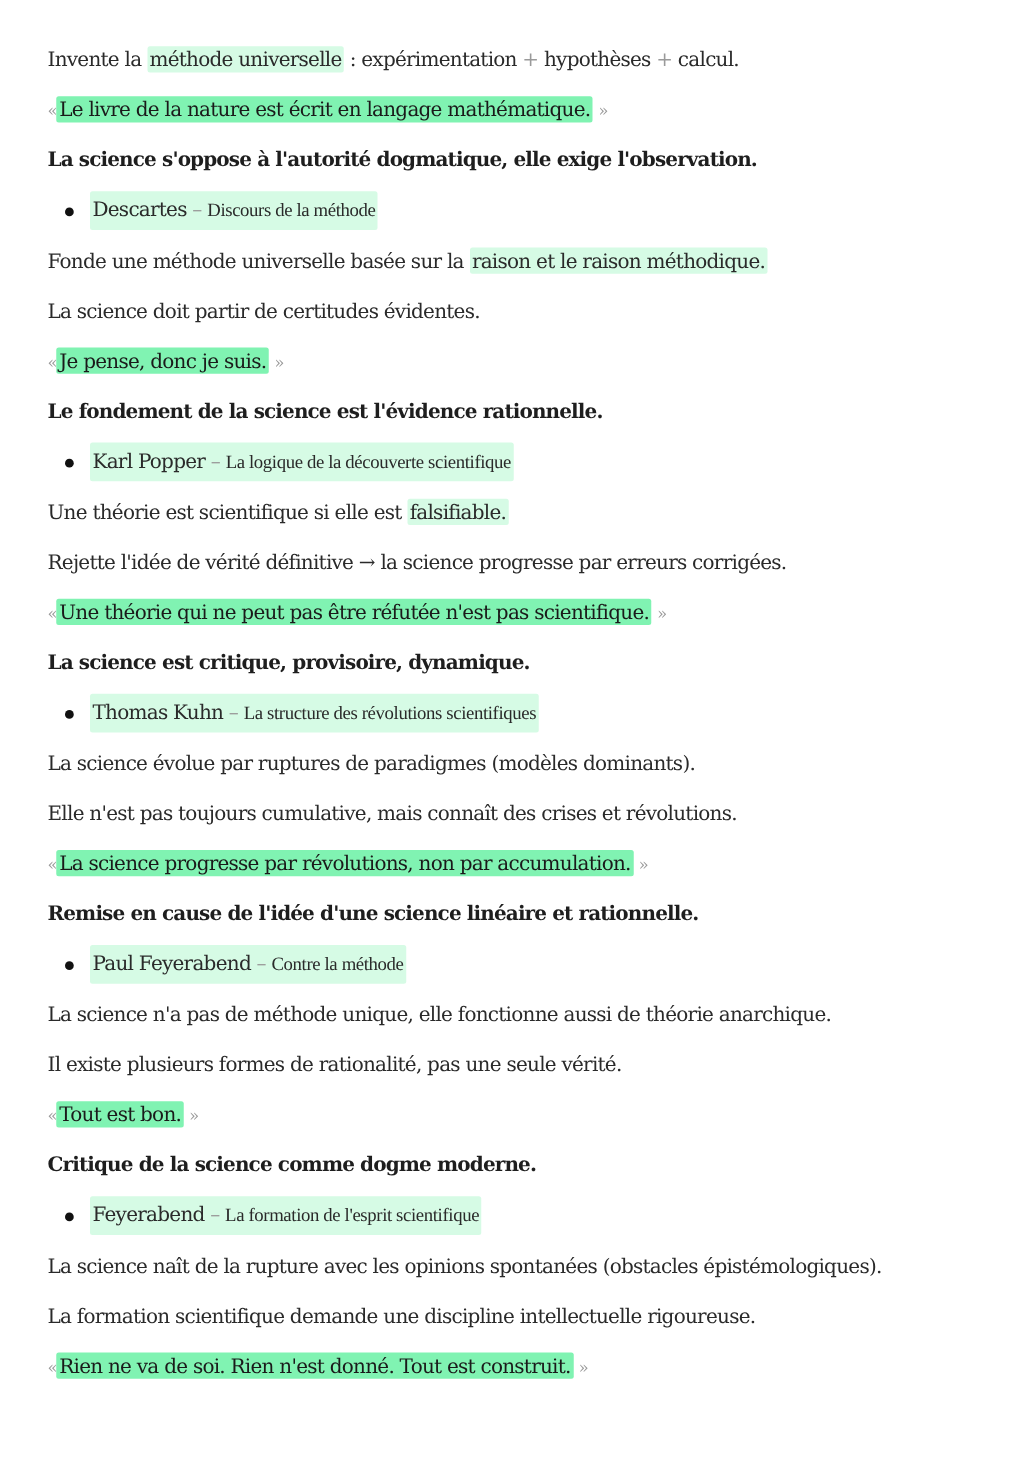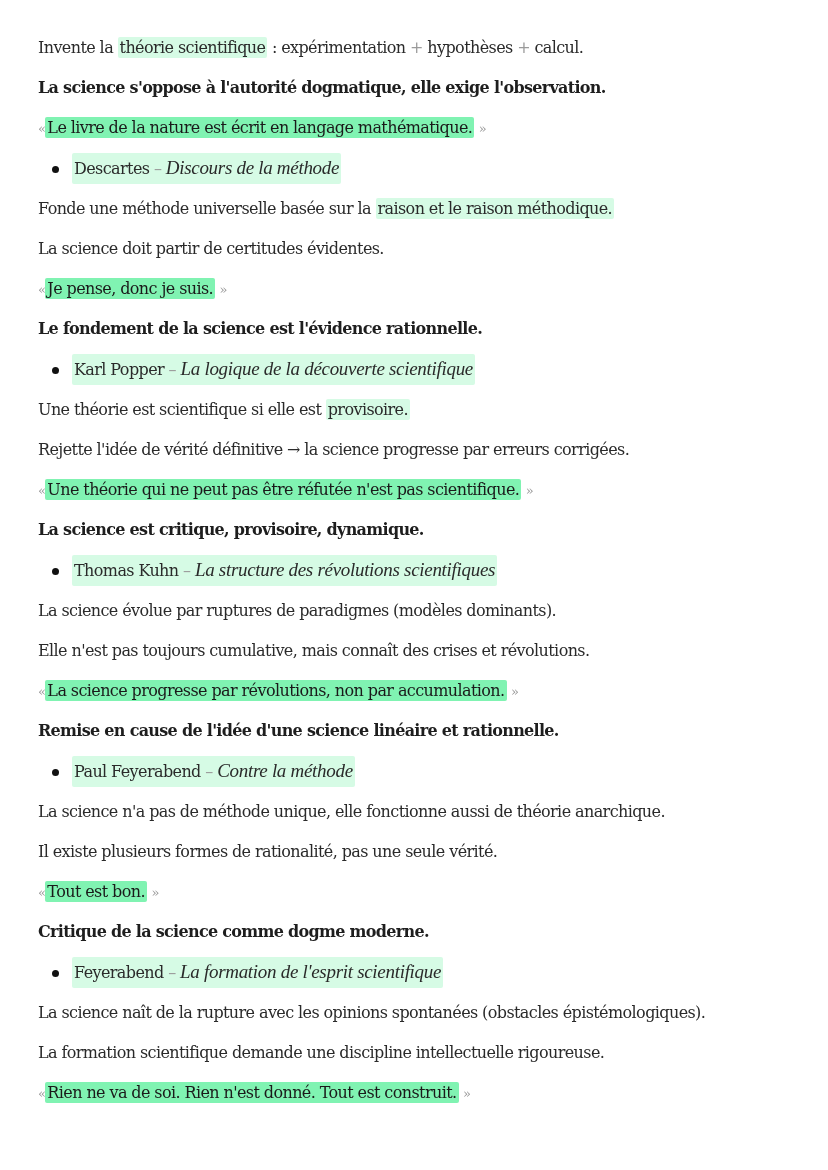--- a/index.html
+++ b/index.html
@@ -18,55 +18,55 @@
   .hl-light { background: #d6fbe5; padding: 1px 2px; border-radius: 2px; }
   .hl-strong { background: #80f3b2; padding: 1px 2px; border-radius: 2px; color: #1a1a1a; }
   .guillemet { color: #9a9a9a; font-size: 13px; }
   .bullet-line { padding-left: 14px; display: flex; align-items: center; height: 40.2px; }
   .bullet-dot {
     width: 7px; height: 7px; background: #111; border-radius: 50%;
     margin-right: 13px; flex-shrink: 0; margin-top: -10px;
   }
   .bullet-body { line-height: 28px; font-size: 16px; letter-spacing: -0.6px; margin-top: -12px; }
   .bullet-body .dash { color: #9a9a9a; }
-  .bullet-body .work { font-style: italic; font-family: "Liberation Serif", serif; font-size: 19px; letter-spacing: -0.3px; }
+  .bullet-body .work { font-family: "Liberation Serif", serif; font-size: 15px; letter-spacing: -0.3px; }
   .plus { color: #9a9a9a; }
 </style>
 </head>
 <body>
 
 <div class="page">
 
   <div class="line">
-    <span>Invente la </span><span class="hl-light">théorie scientifique</span><span> : expérimentation </span><span class="plus">+</span><span> hypothèses </span><span class="plus">+</span><span> calcul.</span>
+    <span>Invente la </span><span class="hl-light">méthode universelle</span><span> : expérimentation </span><span class="plus">+</span><span> hypothèses </span><span class="plus">+</span><span> calcul.</span>
   </div>
-  <div class="line strong">La science s'oppose à l'autorité dogmatique, elle exige l'observation.</div>
   <div class="line">
     <span class="guillemet">«</span><span class="hl-strong">Le livre de la nature est écrit en langage mathématique.</span> <span class="guillemet">»</span>
   </div>
+  <div class="line strong">La science s'oppose à l'autorité dogmatique, elle exige l'observation.</div>
 
   <div class="bullet-line">
     <span class="bullet-dot"></span>
     <span class="bullet-body hl-light"><span>Descartes</span> <span class="dash">–</span> <span class="work">Discours de la méthode</span></span>
   </div>
   <div class="line">
     <span>Fonde une méthode universelle basée sur la </span><span class="hl-light">raison et le raison méthodique.</span>
   </div>
   <div class="line">La science doit partir de certitudes évidentes.</div>
   <div class="line">
     <span class="guillemet">«</span><span class="hl-strong">Je pense, donc je suis.</span> <span class="guillemet">»</span>
   </div>
   <div class="line strong">Le fondement de la science est l'évidence rationnelle.</div>
 
   <div class="bullet-line">
     <span class="bullet-dot"></span>
     <span class="bullet-body hl-light"><span>Karl Popper</span> <span class="dash">–</span> <span class="work">La logique de la découverte scientifique</span></span>
   </div>
   <div class="line">
-    <span>Une théorie est scientifique si elle est </span><span class="hl-light">provisoire.</span>
+    <span>Une théorie est scientifique si elle est </span><span class="hl-light">falsifiable.</span>
   </div>
   <div class="line">Rejette l'idée de vérité définitive → la science progresse par erreurs corrigées.</div>
   <div class="line">
     <span class="guillemet">«</span><span class="hl-strong">Une théorie qui ne peut pas être réfutée n'est pas scientifique.</span> <span class="guillemet">»</span>
   </div>
   <div class="line strong">La science est critique, provisoire, dynamique.</div>
 
   <div class="bullet-line">
     <span class="bullet-dot"></span>
     <span class="bullet-body hl-light"><span>Thomas Kuhn</span> <span class="dash">–</span> <span class="work">La structure des révolutions scientifiques</span></span>

